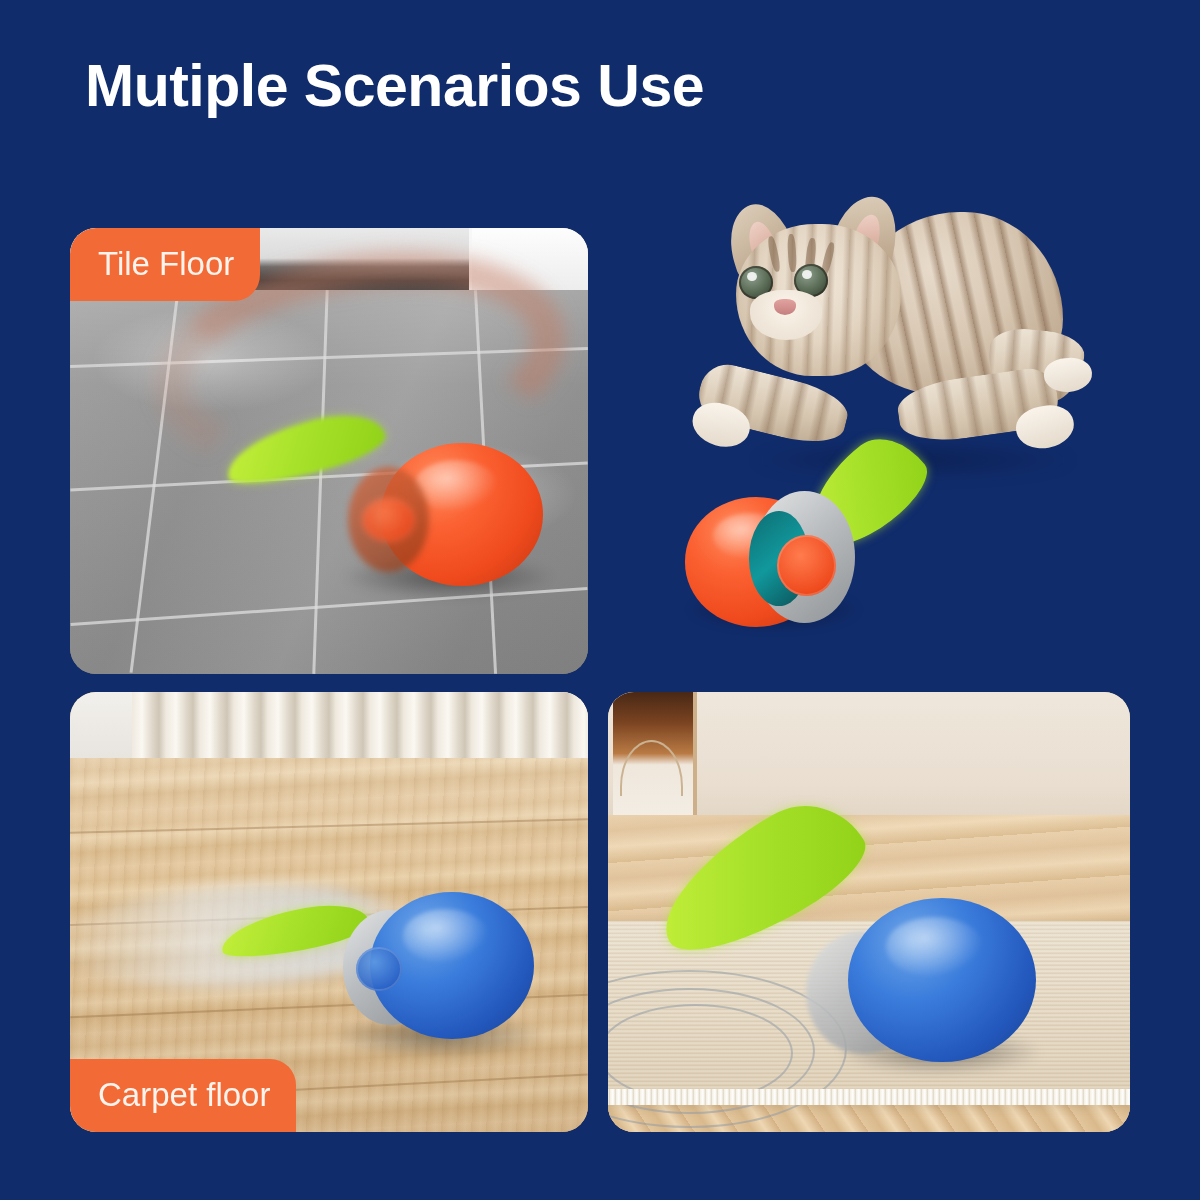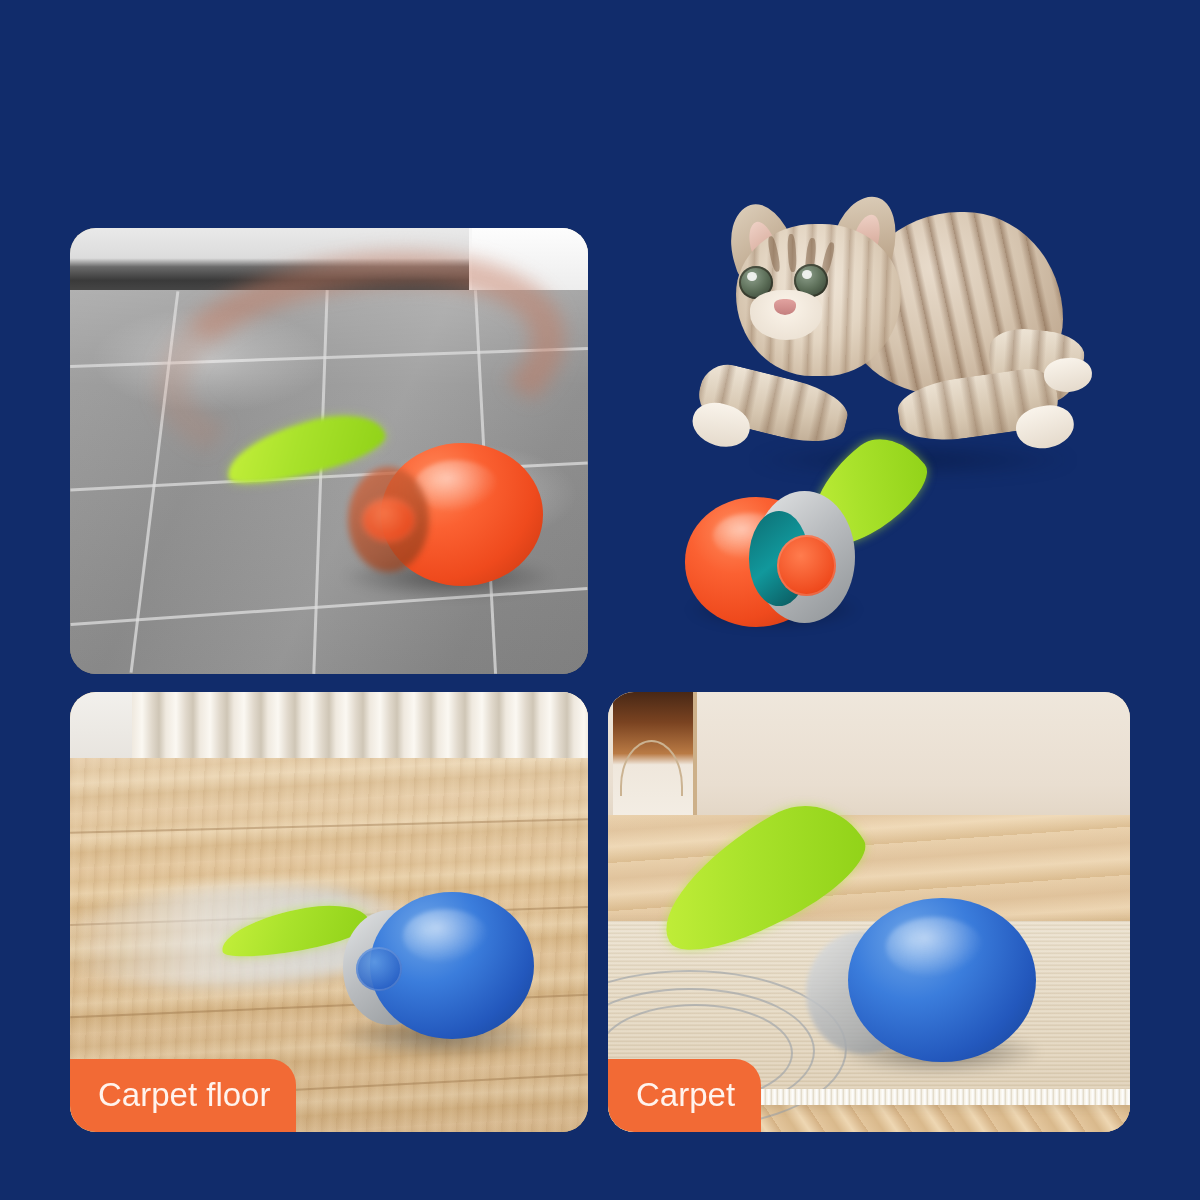--- a/index.html
+++ b/index.html
@@ -334,20 +334,21 @@
     border-radius: 50%;
     background: radial-gradient(ellipse at center, rgba(6,22,62,.55), rgba(17,44,107,0) 72%);
     filter: blur(7px);
   }
 </style>
 </head>
 <body>
 
 <div class="page">
 
+  <div class="page-title">Mutiple Scenarios Use</div>
 
   <div class="card" id="card-tile">
     <div class="card-photo tile-scene">
       <div class="tile-wall"></div>
       <div class="tile-cab"></div>
       <div class="tile-floor">
         <div class="grout" style="left:0;top:17%;width:100%;height:3px;transform:rotate(-2deg);"></div>
         <div class="grout" style="left:0;top:48%;width:100%;height:3px;transform:rotate(-3deg);"></div>
         <div class="grout" style="left:0;top:82%;width:100%;height:3px;transform:rotate(-4deg);"></div>
         <div class="grout" style="left:16%;top:0;width:3px;height:100%;transform:rotate(7deg);"></div>
@@ -364,20 +365,23 @@
         <div class="feather" style="left:-44%;top:-6%;width:68%;height:30%;transform:rotate(-14deg);filter:blur(2px);"></div>
         <div class="ball orange" style="left:22%;top:6%;width:68%;height:84%;">
           <div class="ball-gloss"></div>
         </div>
         <div class="ball-band" style="left:8%;top:20%;width:34%;height:62%;opacity:.75;filter:blur(3px);
                     background:linear-gradient(140deg,#d9663c,#8d3a18);"></div>
         <div class="ball-btn" style="left:14%;top:38%;width:22%;height:26%;filter:blur(3px);opacity:.85;"></div>
       </div>
     </div>
 
+    <div class="badge top-left">
+      <span>Tile Floor</span>
+    </div>
   </div>
 
   <div class="card" id="card-wood">
     <div class="card-photo wood-scene">
       <div class="wood-wall"></div>
       <div class="curtain dark"></div>
       <div class="curtain"></div>
       <div class="wood-floor">
         <div class="wood-grain"></div>
         <div class="plank-line" style="top:18%;transform:rotate(-1.5deg);"></div>
@@ -424,23 +428,20 @@
         <div class="ball-shadow" style="left:16%;top:76%;width:78%;height:22%;"></div>
         <div class="feather" style="left:-56%;top:-18%;width:84%;height:46%;transform:rotate(-30deg);
                     border-radius:70% 30% 40% 60% / 60% 70% 30% 40%;"></div>
         <div class="ball-band" style="left:4%;top:30%;width:44%;height:58%;opacity:.85;filter:blur(2px);"></div>
         <div class="ball blue" style="left:20%;top:14%;width:72%;height:78%;">
           <div class="ball-gloss"></div>
         </div>
       </div>
     </div>
 
-    <div class="badge bottom-left">
-      <span>Carpet</span>
-    </div>
   </div>
 
   <div id="hero">
 
     <div class="cat">
       <div class="cat-shadow"></div>
 
       <div class="leg br"></div>
       <div class="cat-body"></div>
 

